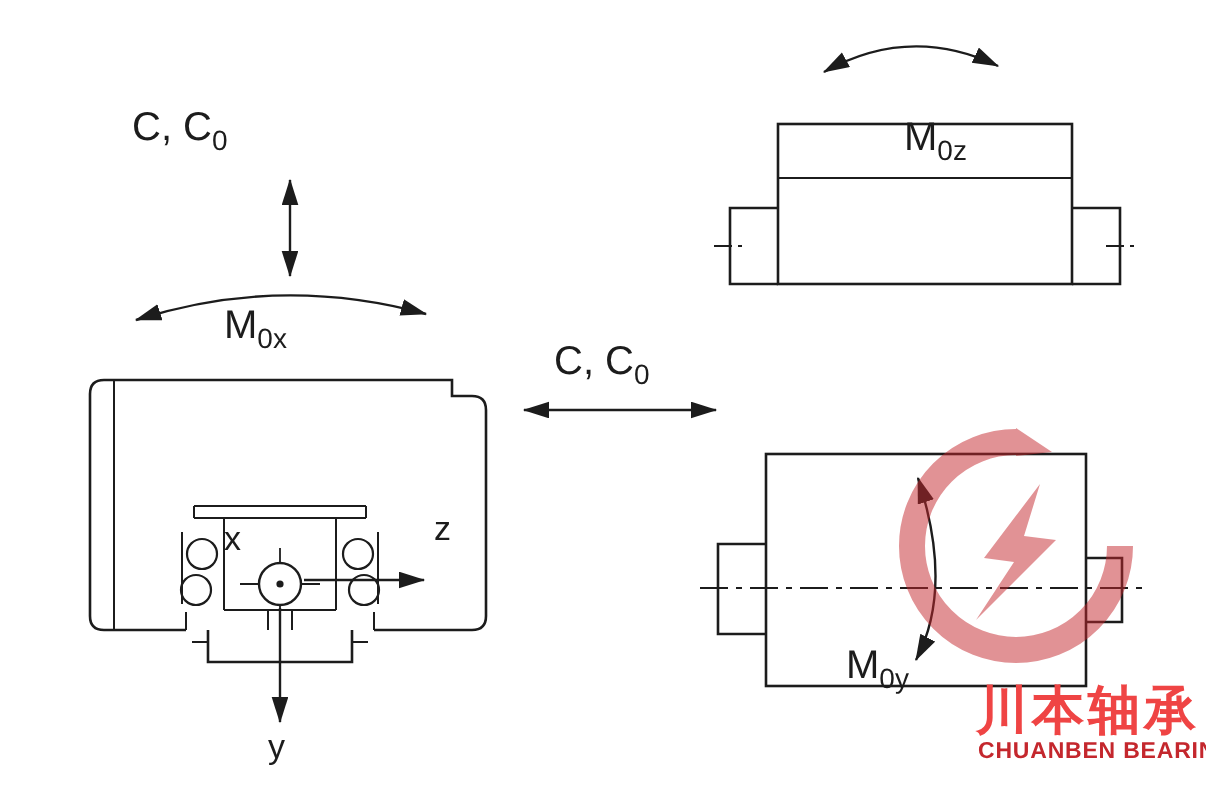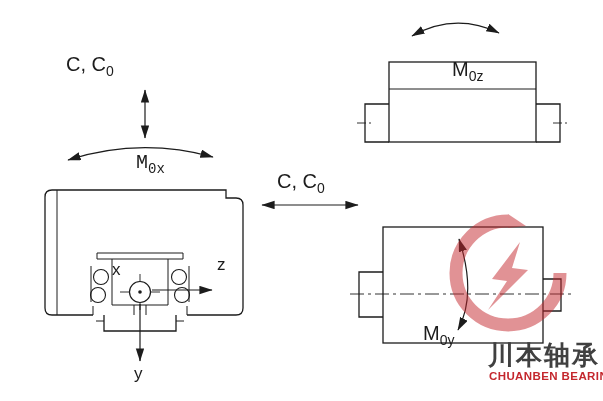--- a/index.html
+++ b/index.html
@@ -10,21 +10,21 @@
   .art { position:absolute; left:0; top:0; }
   .lbl {
     position:absolute; color:#1c1c1c; font-size:20px; line-height:1.1;
     white-space:nowrap; user-select:none;
   }
   .lbl sub { font-size:14px; }
   .axis { font-size:17px; }
   .wm { position:absolute; left:0; top:0; width:603px; height:401px; pointer-events:none; }
   .wm-logo { position:absolute; left:448px; top:212px; width:120px; height:122px; opacity:.5; }
   .wm-cn {
-    position:absolute; left:488px; top:338px; color:#404040; font-weight:700;
+    position:absolute; left:488px; top:338px; color:#ef4444; font-weight:700;
     font-size:26px; letter-spacing:2px; white-space:nowrap;
   }
   .wm-en {
     position:absolute; left:489px; top:370px; color:#c4272d; font-weight:700;
     font-size:11.5px; letter-spacing:0.4px; white-space:nowrap;
   }
 </style>
 </head>
 <body>
 
@@ -120,21 +120,21 @@
       </svg>
     </div>
     <div class="wm-cn">川本轴承</div>
     <div class="wm-en">CHUANBEN BEARING</div>
   </div>
 
   <span class="lbl" style="left:66px; top:53px;">
     <span>C, C</span><sub>0</sub>
   </span>
 
-  <span class="lbl" style="left:136px; top:152px;font-family:Liberation Mono, monospace;">
+  <span class="lbl" style="left:112px; top:152px;">
     <span>M</span><sub>0x</sub>
   </span>
 
   <span class="lbl" style="left:277px; top:170px;">
     <span>C, C</span><sub>0</sub>
   </span>
 
   <span class="lbl" style="left:452px; top:29px;margin-top:29px;">
     <span>M</span><sub>0z</sub>
   </span>

